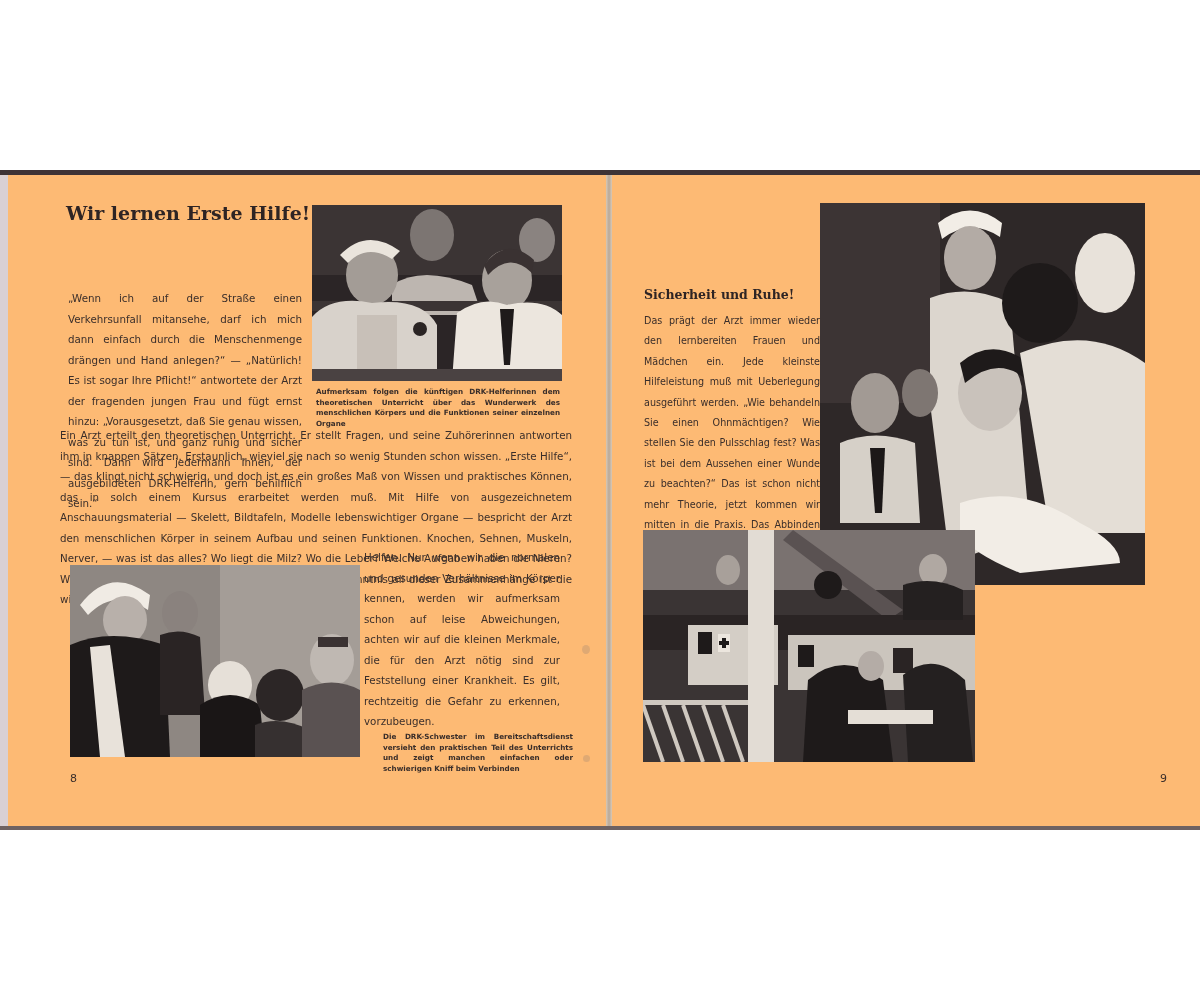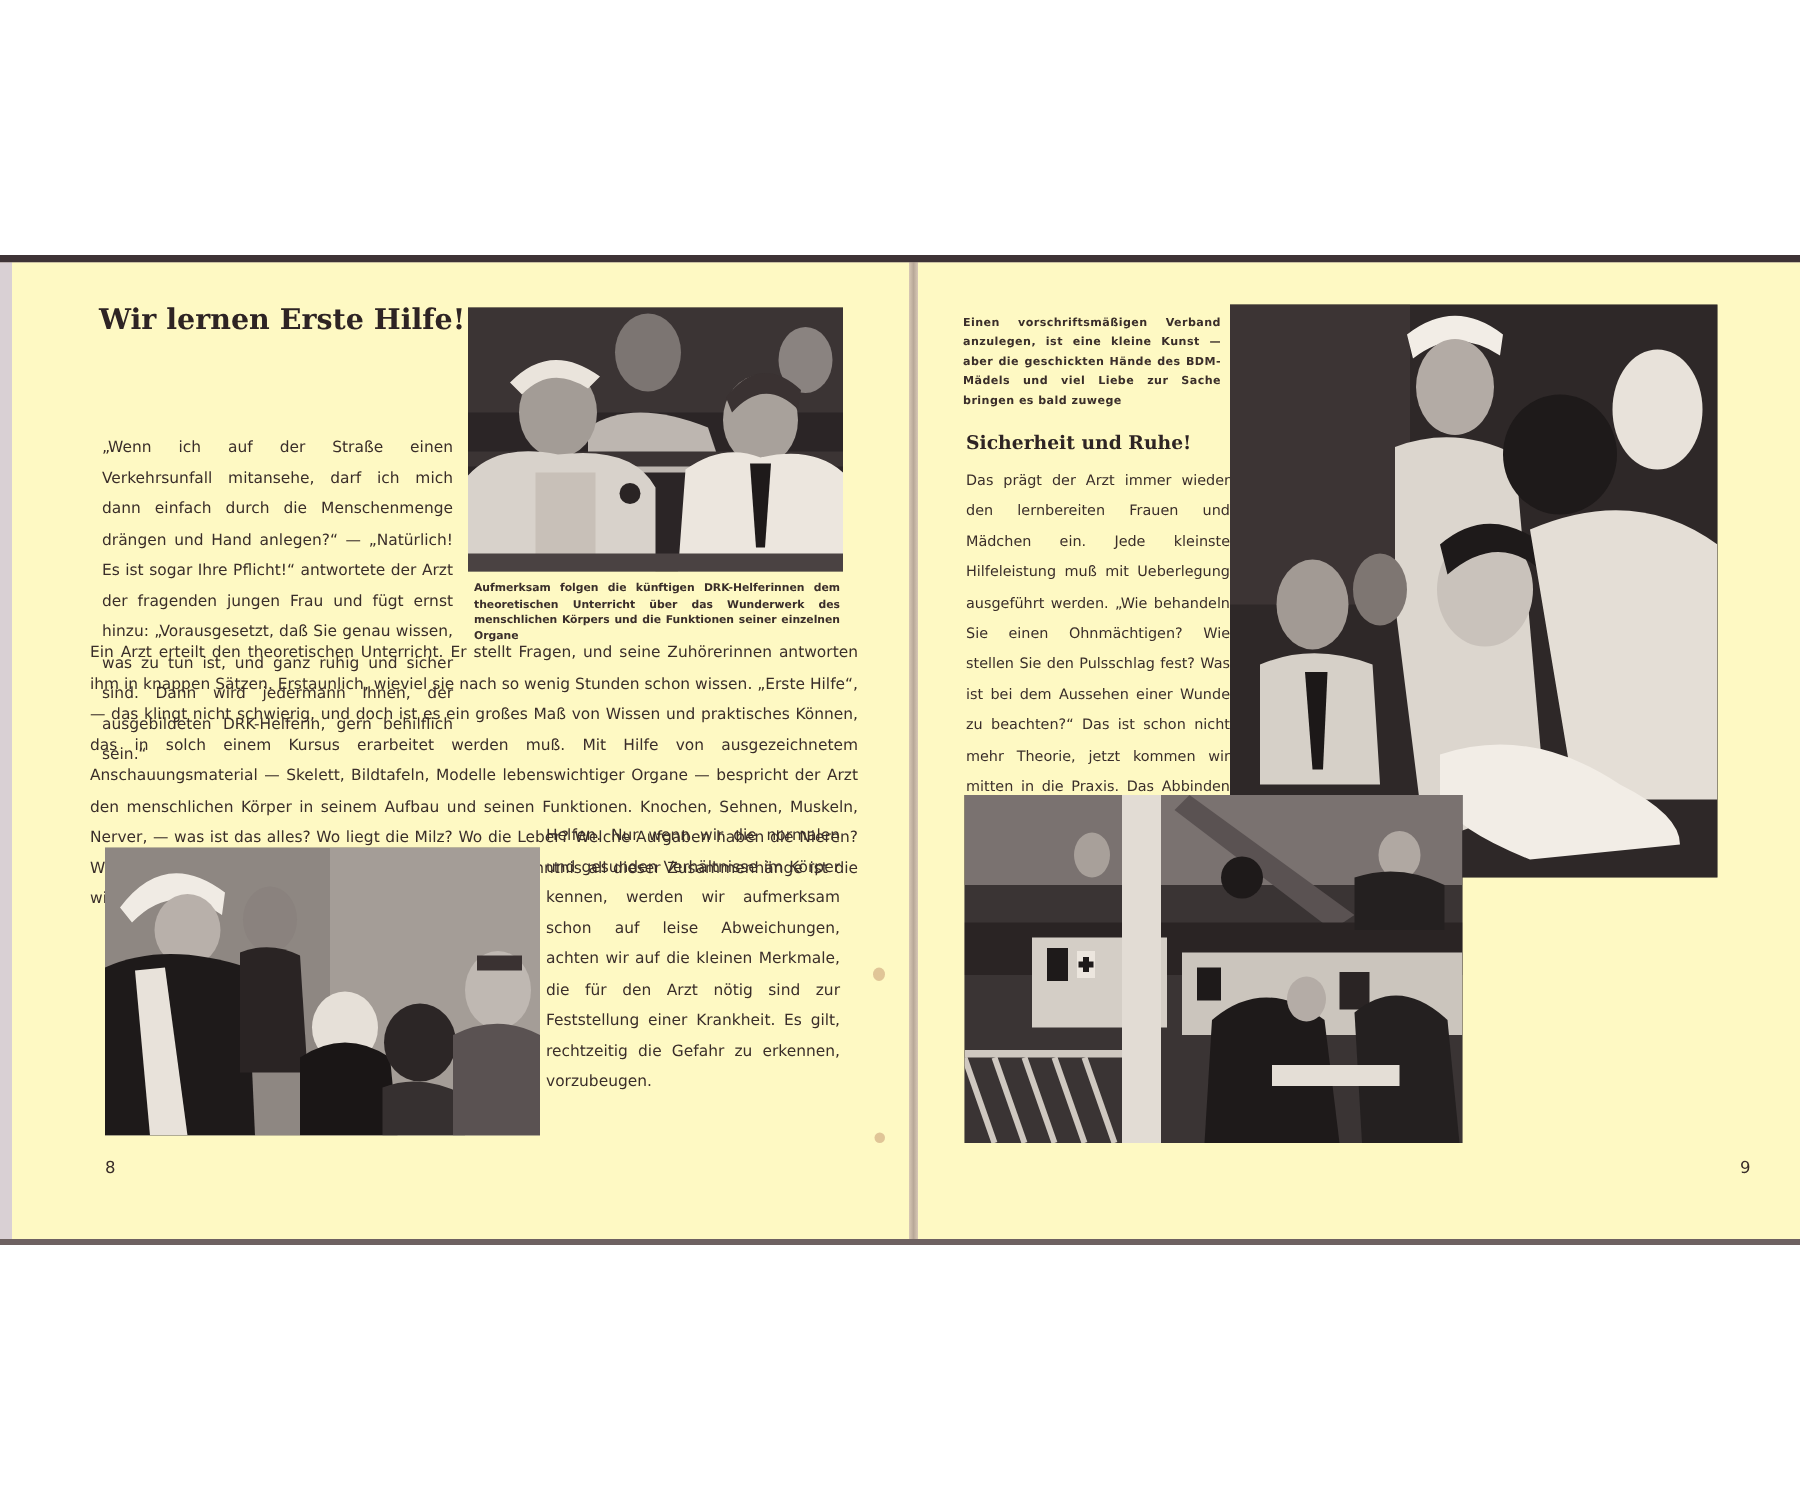--- a/index.html
+++ b/index.html
@@ -2,21 +2,21 @@
 <html><head>
 <meta charset="utf-8">
 <style>
   html, body { margin: 0; padding: 0; }
   body { width: 1200px; height: 1000px; background: #ffffff; position: relative; overflow: hidden;
          font-family: "DejaVu Serif", serif; }
   .spread { position: absolute; left: 0; top: 170px; width: 1200px; height: 660px; background: #ecdccb; }
   .topedge { position: absolute; left: 0; top: 170px; width: 1200px; height: 5px; background: #3e3336; }
   .botedge { position: absolute; left: 0; top: 826px; width: 1200px; height: 4px; background: #6e6262; }
   .leftedge { position: absolute; left: 0; top: 175px; width: 8px; height: 651px; background: #d9d0d4; }
-  .page { position: absolute; top: 175px; height: 651px; background: #fef9c3; }
+  .page { position: absolute; top: 175px; height: 651px; background: #fdba74; }
   .page.left { left: 8px; width: 598px; }
   .page.right { left: 612px; width: 588px; }
   .gutter { position: absolute; left: 606px; top: 175px; width: 6px; height: 651px;
             background: linear-gradient(90deg, #d8c8b5, #b8a898 50%, #d8c8b5); }
   .text { position: absolute; color: #3a2e2a; font-family: "DejaVu Sans", sans-serif; }
   .title { position: absolute; font-family: "DejaVu Serif", serif; font-weight: bold; color: #2e2424; }
   .para { font-size: 10.3px; line-height: 20.5px; text-align: justify; }
   .cap { font-size: 7.2px; line-height: 10.5px; font-weight: bold; color: #3a2e2a; text-align: justify; }
   .photo { position: absolute; overflow: hidden; }
   .pagenum { position: absolute; font-size: 11px; color: #3a2e2a; font-family: "DejaVu Sans", sans-serif; }
@@ -72,31 +72,31 @@
       <ellipse cx="160" cy="120" rx="22" ry="24" fill="#e6e0d8"></ellipse>
       <path d="M130 140 Q160 120 190 140 L195 192 L130 192 Z" fill="#1a1616"></path>
       <ellipse cx="210" cy="130" rx="24" ry="26" fill="#2c2626"></ellipse>
       <path d="M185 160 Q210 150 240 165 L240 192 L185 192 Z" fill="#363030"></path>
       <ellipse cx="262" cy="95" rx="22" ry="26" fill="#bfb8b2"></ellipse>
       <path d="M232 125 Q262 110 290 125 L290 192 L232 192 Z" fill="#5a5252"></path>
       <rect x="248" y="72" width="30" height="10" fill="#3a3232"></rect>
     </svg>
   </div>
   <div class="text para" style="left:356px; top:372px; width:196px;">Helfen. Nur wenn wir die normalen und gesunden Verhältnisse im Körper kennen, werden wir aufmerksam schon auf leise Abweichungen, achten wir auf die kleinen Merkmale, die für den Arzt nötig sind zur Feststellung einer Krankheit. Es gilt, rechtzeitig die Gefahr zu erkennen, vorzubeugen.</div>
+  <div class="text cap" style="left:375px; top:557px; width:190px;">Die DRK-Schwester im Bereitschaftsdienst versieht den praktischen Teil des Unterrichts und zeigt manchen einfachen oder schwierigen Kniff beim Verbinden</div>
 
   <div class="pagenum" style="left:62px; top:597px;">8</div>
 
   <div class="spot" style="left:574px; top:470px; width:8px; height:9px;"></div>
   <div class="spot" style="left:575px; top:580px; width:7px; height:7px;"></div>
 </div>
 
 <div class="gutter"></div>
 
 <div class="page right">
-  <div class="text cap" style="left:30px; top:33px; width:172px; font-size:7.4px; line-height:13px; letter-spacing:.3px;">Einen vorschriftsmäßigen Verband anzulegen, ist eine kleine Kunst — aber die geschickten Hände des BDM-Mädels und viel Liebe zur Sache bringen es bald zuwege</div>
 
   <div class="title" style="left:32px; top:112px; font-size:12.5px;">Sicherheit und Ruhe!</div>
 
   <div class="text para" style="left:32px; top:136px; width:176px; font-size:9.6px; line-height:20.4px;">Das prägt der Arzt immer wieder den lernbereiten Frauen und Mädchen ein. Jede kleinste Hilfeleistung muß mit Ueberlegung ausgeführt werden. „Wie behandeln Sie einen Ohnmächtigen? Wie stellen Sie den Pulsschlag fest? Was ist bei dem Aussehen einer Wunde zu beachten?“ Das ist schon nicht mehr Theorie, jetzt kommen wir mitten in die Praxis. Das Abbinden einer Schlagader mit verschiedenen Hilfsmitteln wird gezeigt und ausprobiert. Ein Notverbandspäckchen wird geöffnet und die Handhabung erklärt.</div>
 
   <div class="photo" style="left:208px; top:28px; width:325px; height:382px; background:#2a2424;">
     <svg width="325" height="382" viewBox="0 0 325 382">
       <rect width="325" height="382" fill="#2e2828"></rect>
       <rect x="0" y="0" width="120" height="200" fill="#3c3434"></rect>
       <path d="M118 20 Q150 -5 182 20 L180 34 Q150 14 122 36 Z" fill="#f2ede6"></path>

